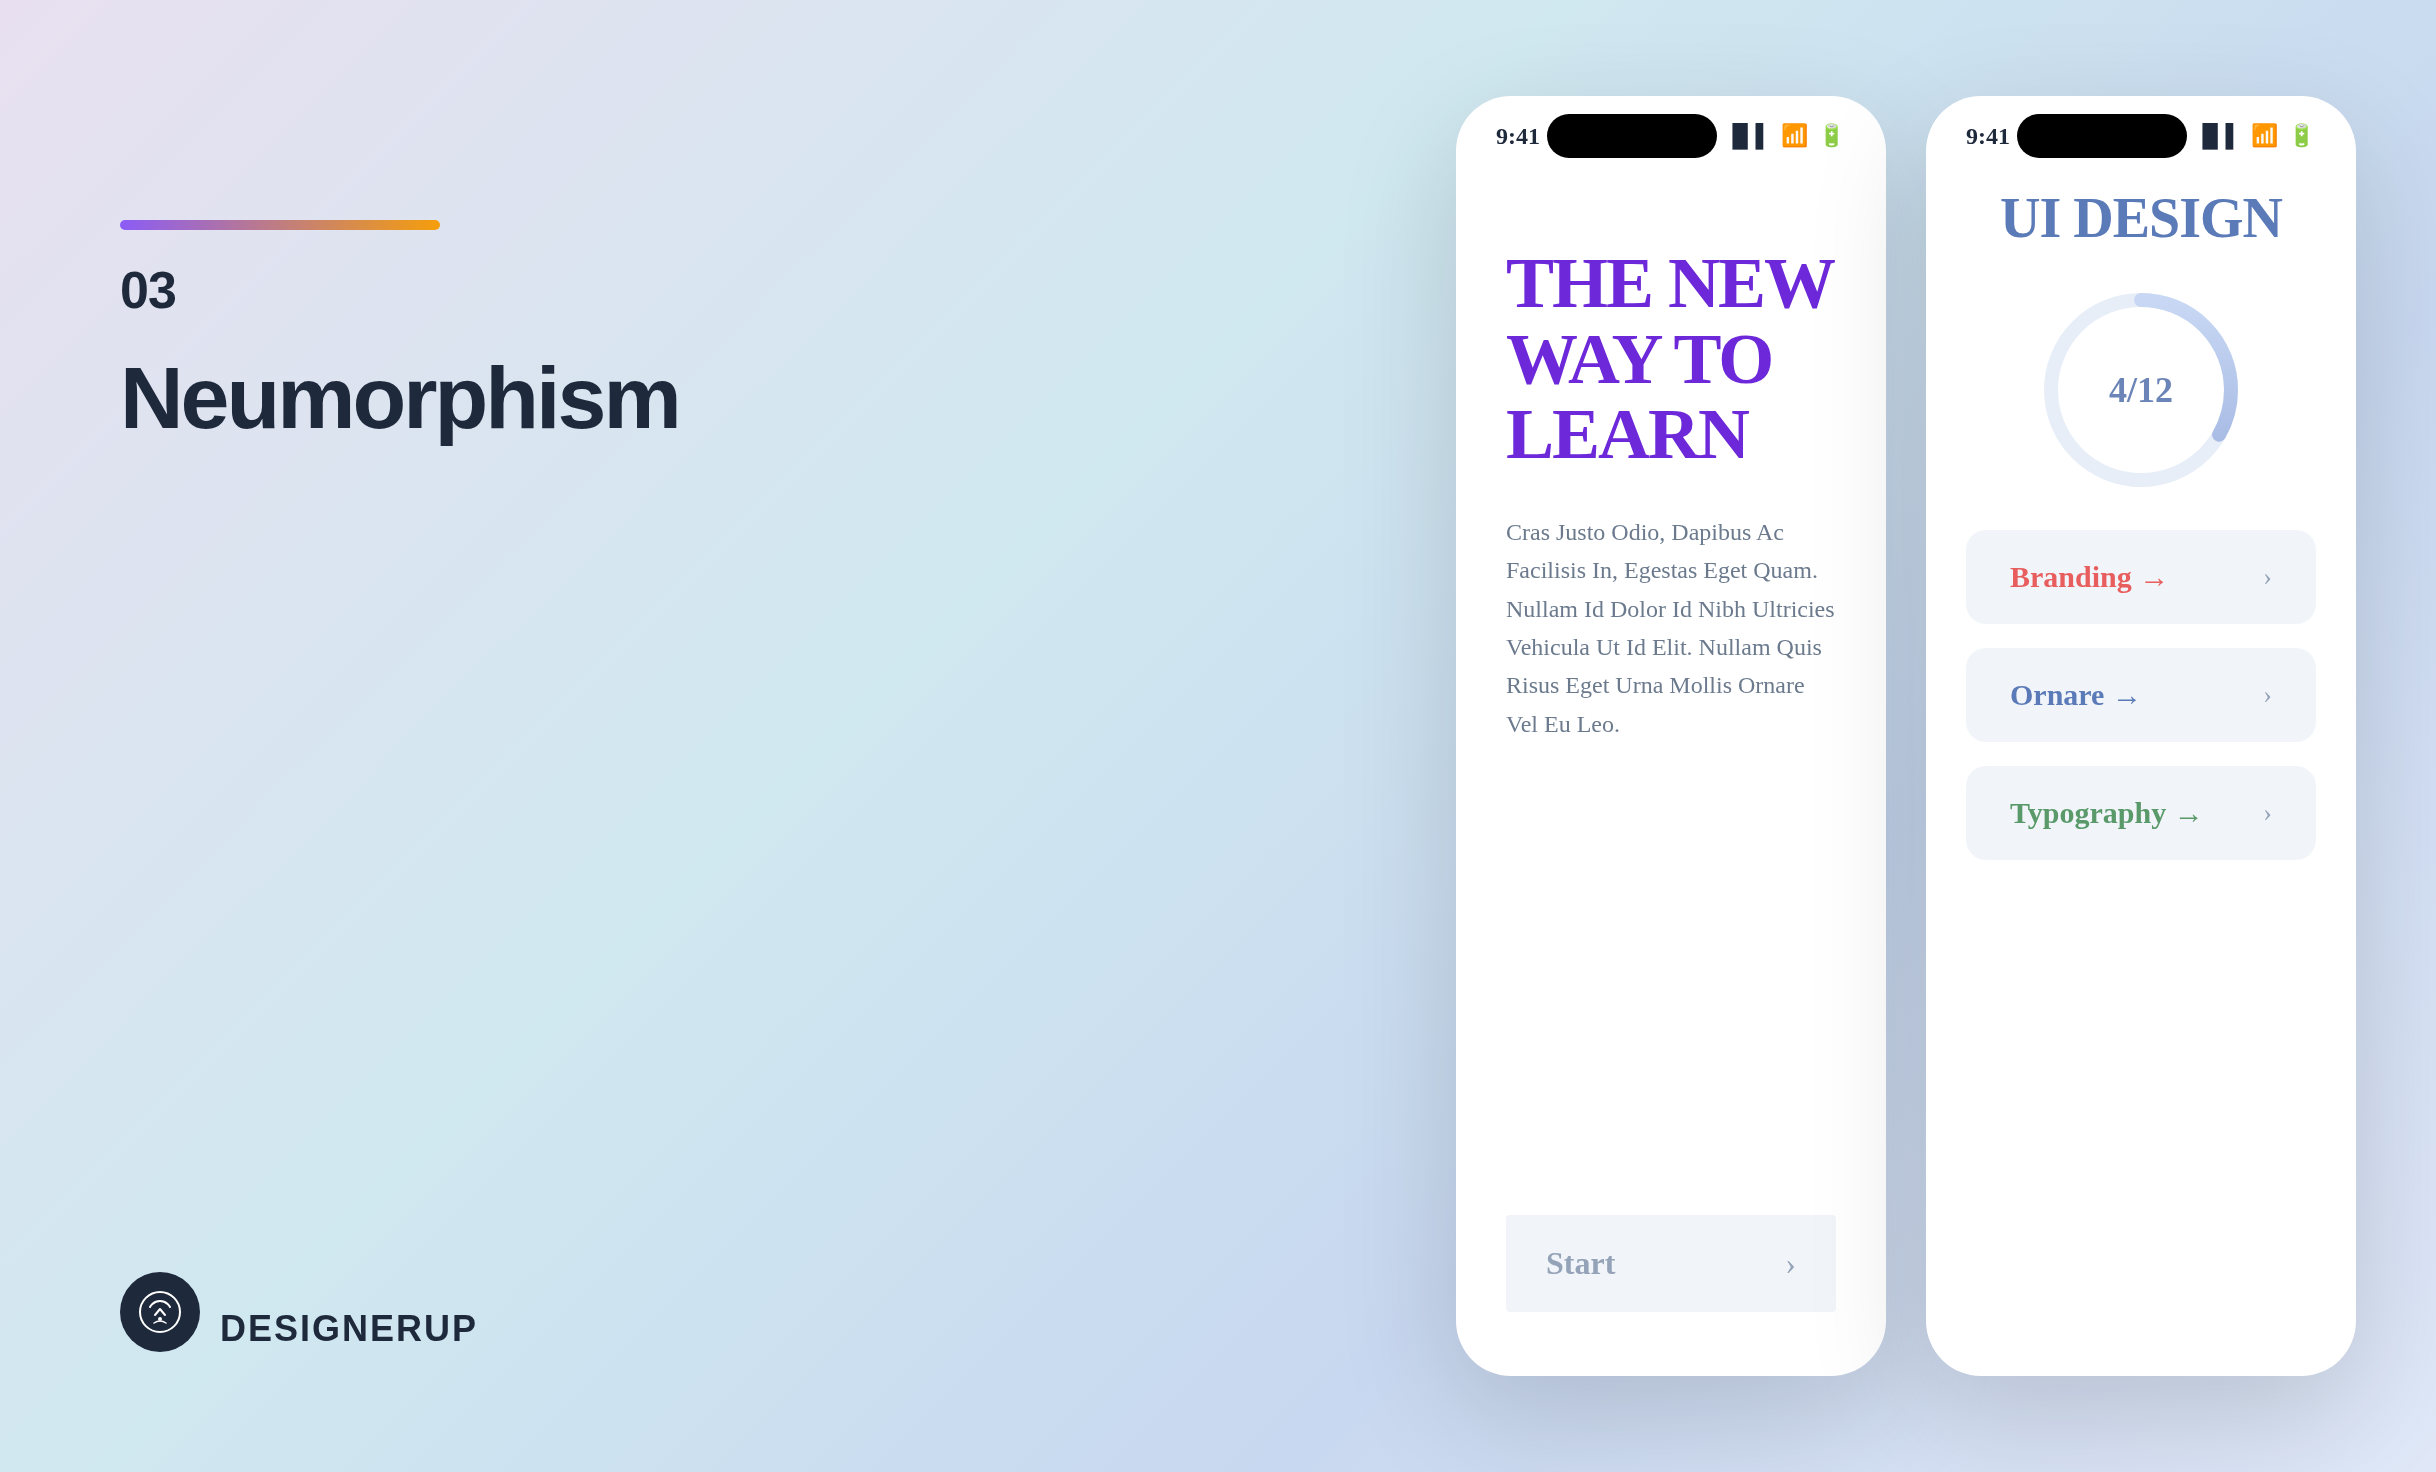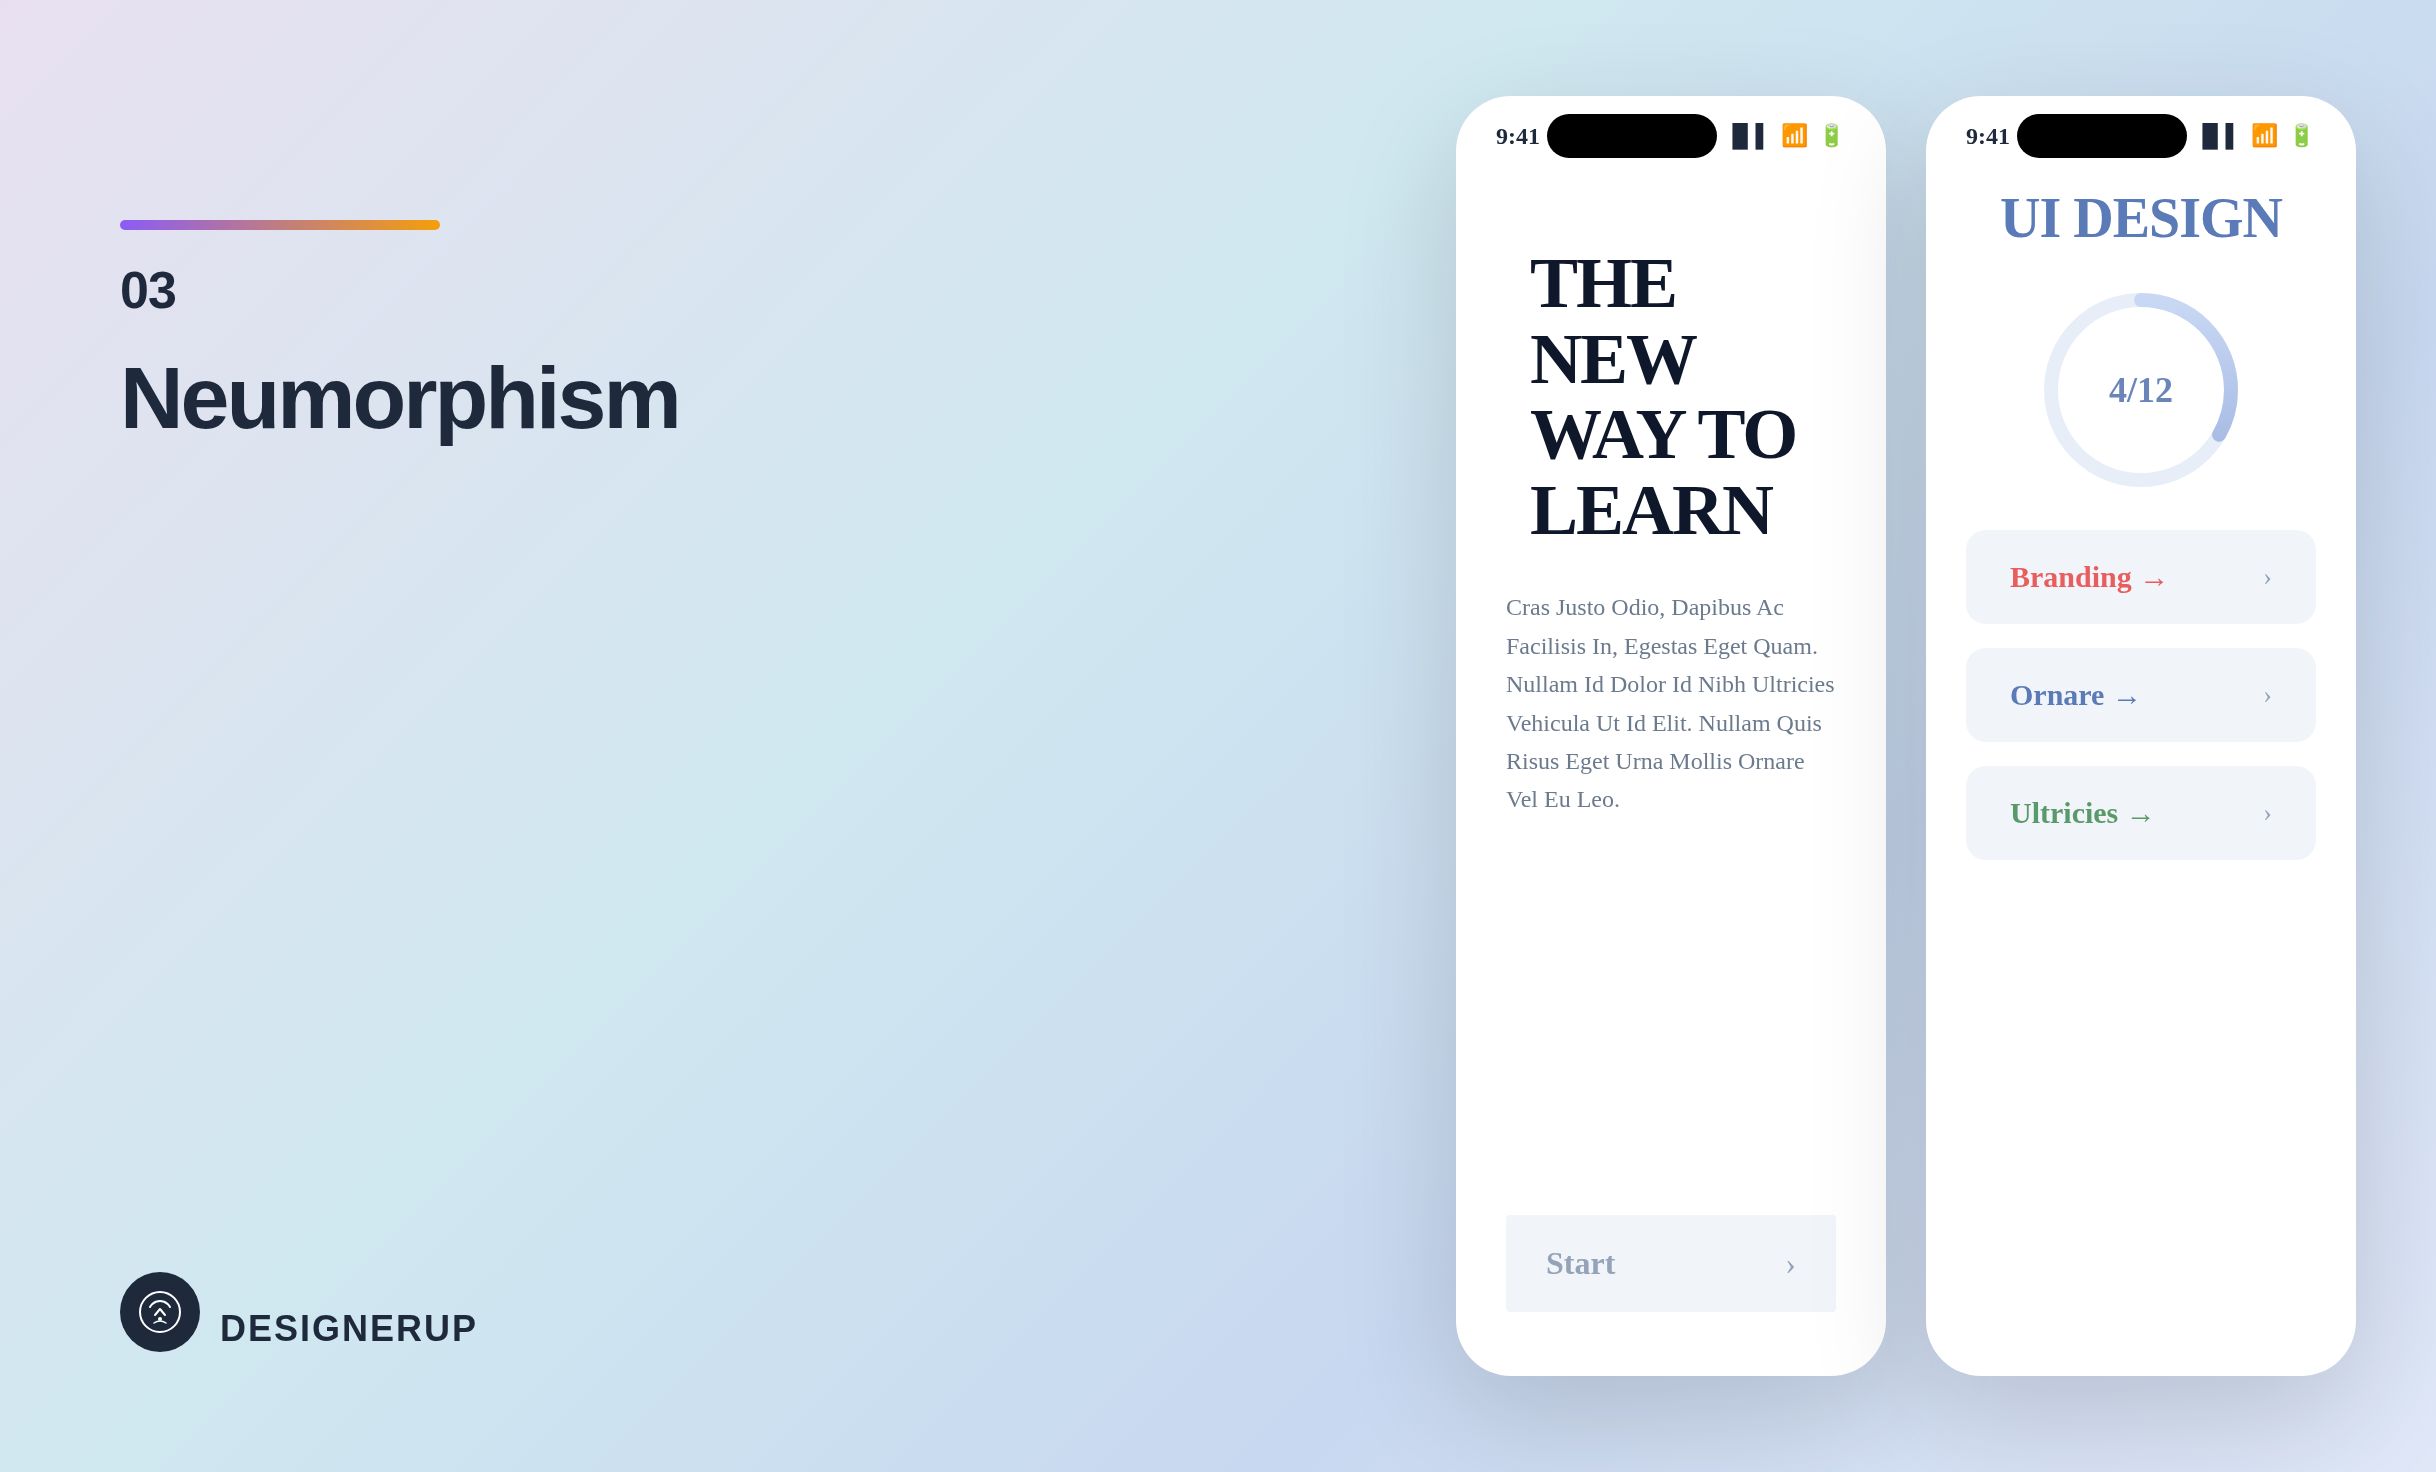--- a/index.html
+++ b/index.html
@@ -159,26 +159,25 @@
       flex: 1;
       padding: 40px 50px;
       display: flex;
       flex-direction: column;
       justify-content: space-between;
     }
 
     .phone1-headline {
       font-size: 72px;
       font-weight: 800;
-      color: #0f172a;
+      color: #6d28d9;
       line-height: 1.05;
       letter-spacing: -2px;
       text-transform: uppercase;
       margin-top: 40px;
-      margin-left: 24px;
     }
 
     .phone1-body {
       font-size: 24px;
       color: #6b7a8d;
       line-height: 1.6;
       margin-top: 40px;
       flex: 1;
     }
 
@@ -378,20 +377,20 @@
           <span class="menu-item-text">Branding →</span>
           <span class="menu-item-arrow">›</span>
         </div>
 
         <div class="menu-item menu-colors">
           <span class="menu-item-text">Ornare →</span>
           <span class="menu-item-arrow">›</span>
         </div>
 
         <div class="menu-item menu-typography">
-          <span class="menu-item-text">Ultricies →</span>
+          <span class="menu-item-text">Typography →</span>
           <span class="menu-item-arrow">›</span>
         </div>
       </div>
     </div>
 
   </div>
 </div>
 
 </body></html>

